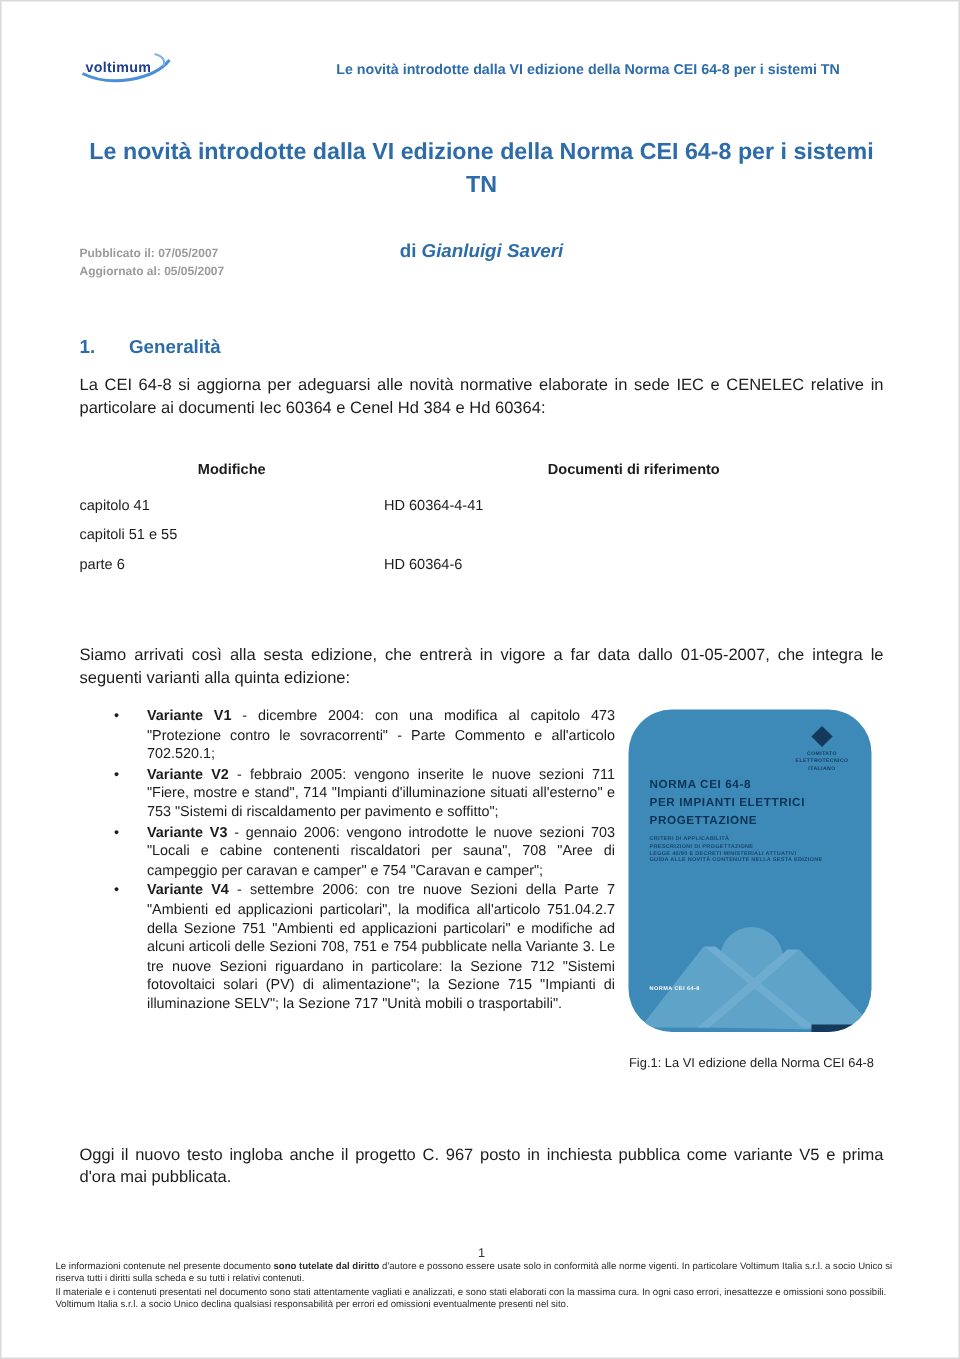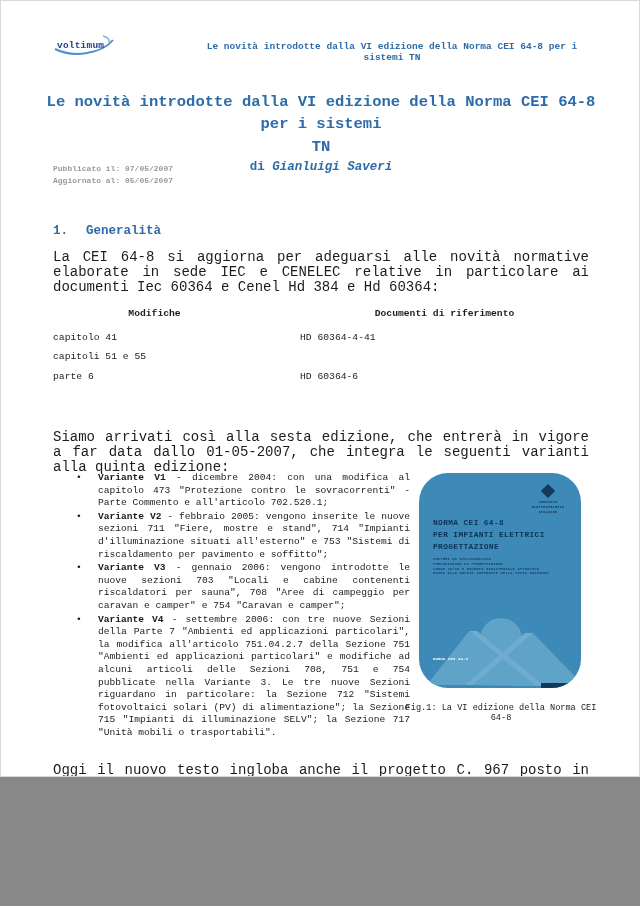--- a/index.html
+++ b/index.html
@@ -1,48 +1,48 @@
 <!DOCTYPE html>
 <html><head>
 <meta charset="utf-8">
 <style>
   html,body { margin:0; padding:0; background:#888; }
   .page {
-    position:relative; width:640px; height:777px; margin:0 auto;
+    position:relative; width:640px; height:906px; margin:0 auto;
     background:#ffffff; border:1px solid #d9d9d9; box-sizing:border-box;
-    font-family:Liberation Mono, monospace; color:#1c1c1c; overflow:hidden;padding-left:32px;
+    font-family:Liberation Sans, sans-serif; color:#1c1c1c; overflow:hidden;padding-left:32px;
   }
   
   .logo { position:absolute; left:50px; top:31px; width:64px; height:26px; }
   .logo-text { position:absolute; left:6px; top:8px; font-size:9.5px; font-weight:bold; color:#1d3e8f; letter-spacing:0.2px; }
   .logo-swoosh { position:absolute; left:0; top:0; }
   .header-title { position:absolute; left:200px; top:40px; width:382px; text-align:center;
     font-size:9.5px; font-weight:bold; color:#2d6ca9; }
   
   .doc-title { position:absolute; left:40px; top:90px; width:560px; text-align:center;
     font-size:15.5px; font-weight:bold; color:#2d6ca9; line-height:1.45; }
   
   .meta-pub { position:absolute; left:52px; top:162px; font-size:8px; font-weight:bold; color:#9a9a9a; line-height:1.55; }
   .byline { position:absolute; left:0; top:159px; width:640px; text-align:center;
     font-size:12.5px; font-weight:bold; color:#2d6ca9; }
   .byline .author { font-style:italic; }
   
   .section { position:absolute; left:52px; top:223px; font-size:12.5px; font-weight:bold; color:#2d6ca9; }
   .section .num { display:inline-block; width:33px; }
   
-  .para { position:absolute; left:52px; width:536px; font-size:14px; line-height:15.2px; text-align:justify; color:#1c1c1c; margin:0; }
+  .para { position:absolute; left:52px; width:536px; font-size:11px; line-height:15.2px; text-align:justify; color:#1c1c1c; margin:0; }
   .p-intro { top:249px; }
   .p-sesta { top:429px; }
   .p-oggi  { top:762px; }
   
   .reftable { position:absolute; left:52px; top:303px; width:536px; font-size:9.7px; }
   .tr { display:flex; line-height:19.5px; }
   .th { font-weight:bold; text-align:center; }
   .c1 { width:203px; flex:none; }
-  .c2 { flex:1;margin-left:44px; }
+  .c2 { flex:1; }
   .tbody { margin-top:4px; }
   
   .bullets { position:absolute; left:75px; top:471px; width:334px; }
   .bullet { display:flex; font-size:9.6px; line-height:12.6px; text-align:justify; margin-bottom:1px; }
   .bullet .dot { width:22px; flex:none; }
   .bullet .btxt { flex:1; }
   
   .figure { position:absolute; left:418px; top:472px; width:162px; }
   .cover { position:relative; width:162px; height:215px; background:#3d89b8; overflow:hidden;border-radius:29px; }
   .cover-shapes { position:absolute; left:0; top:0; }

